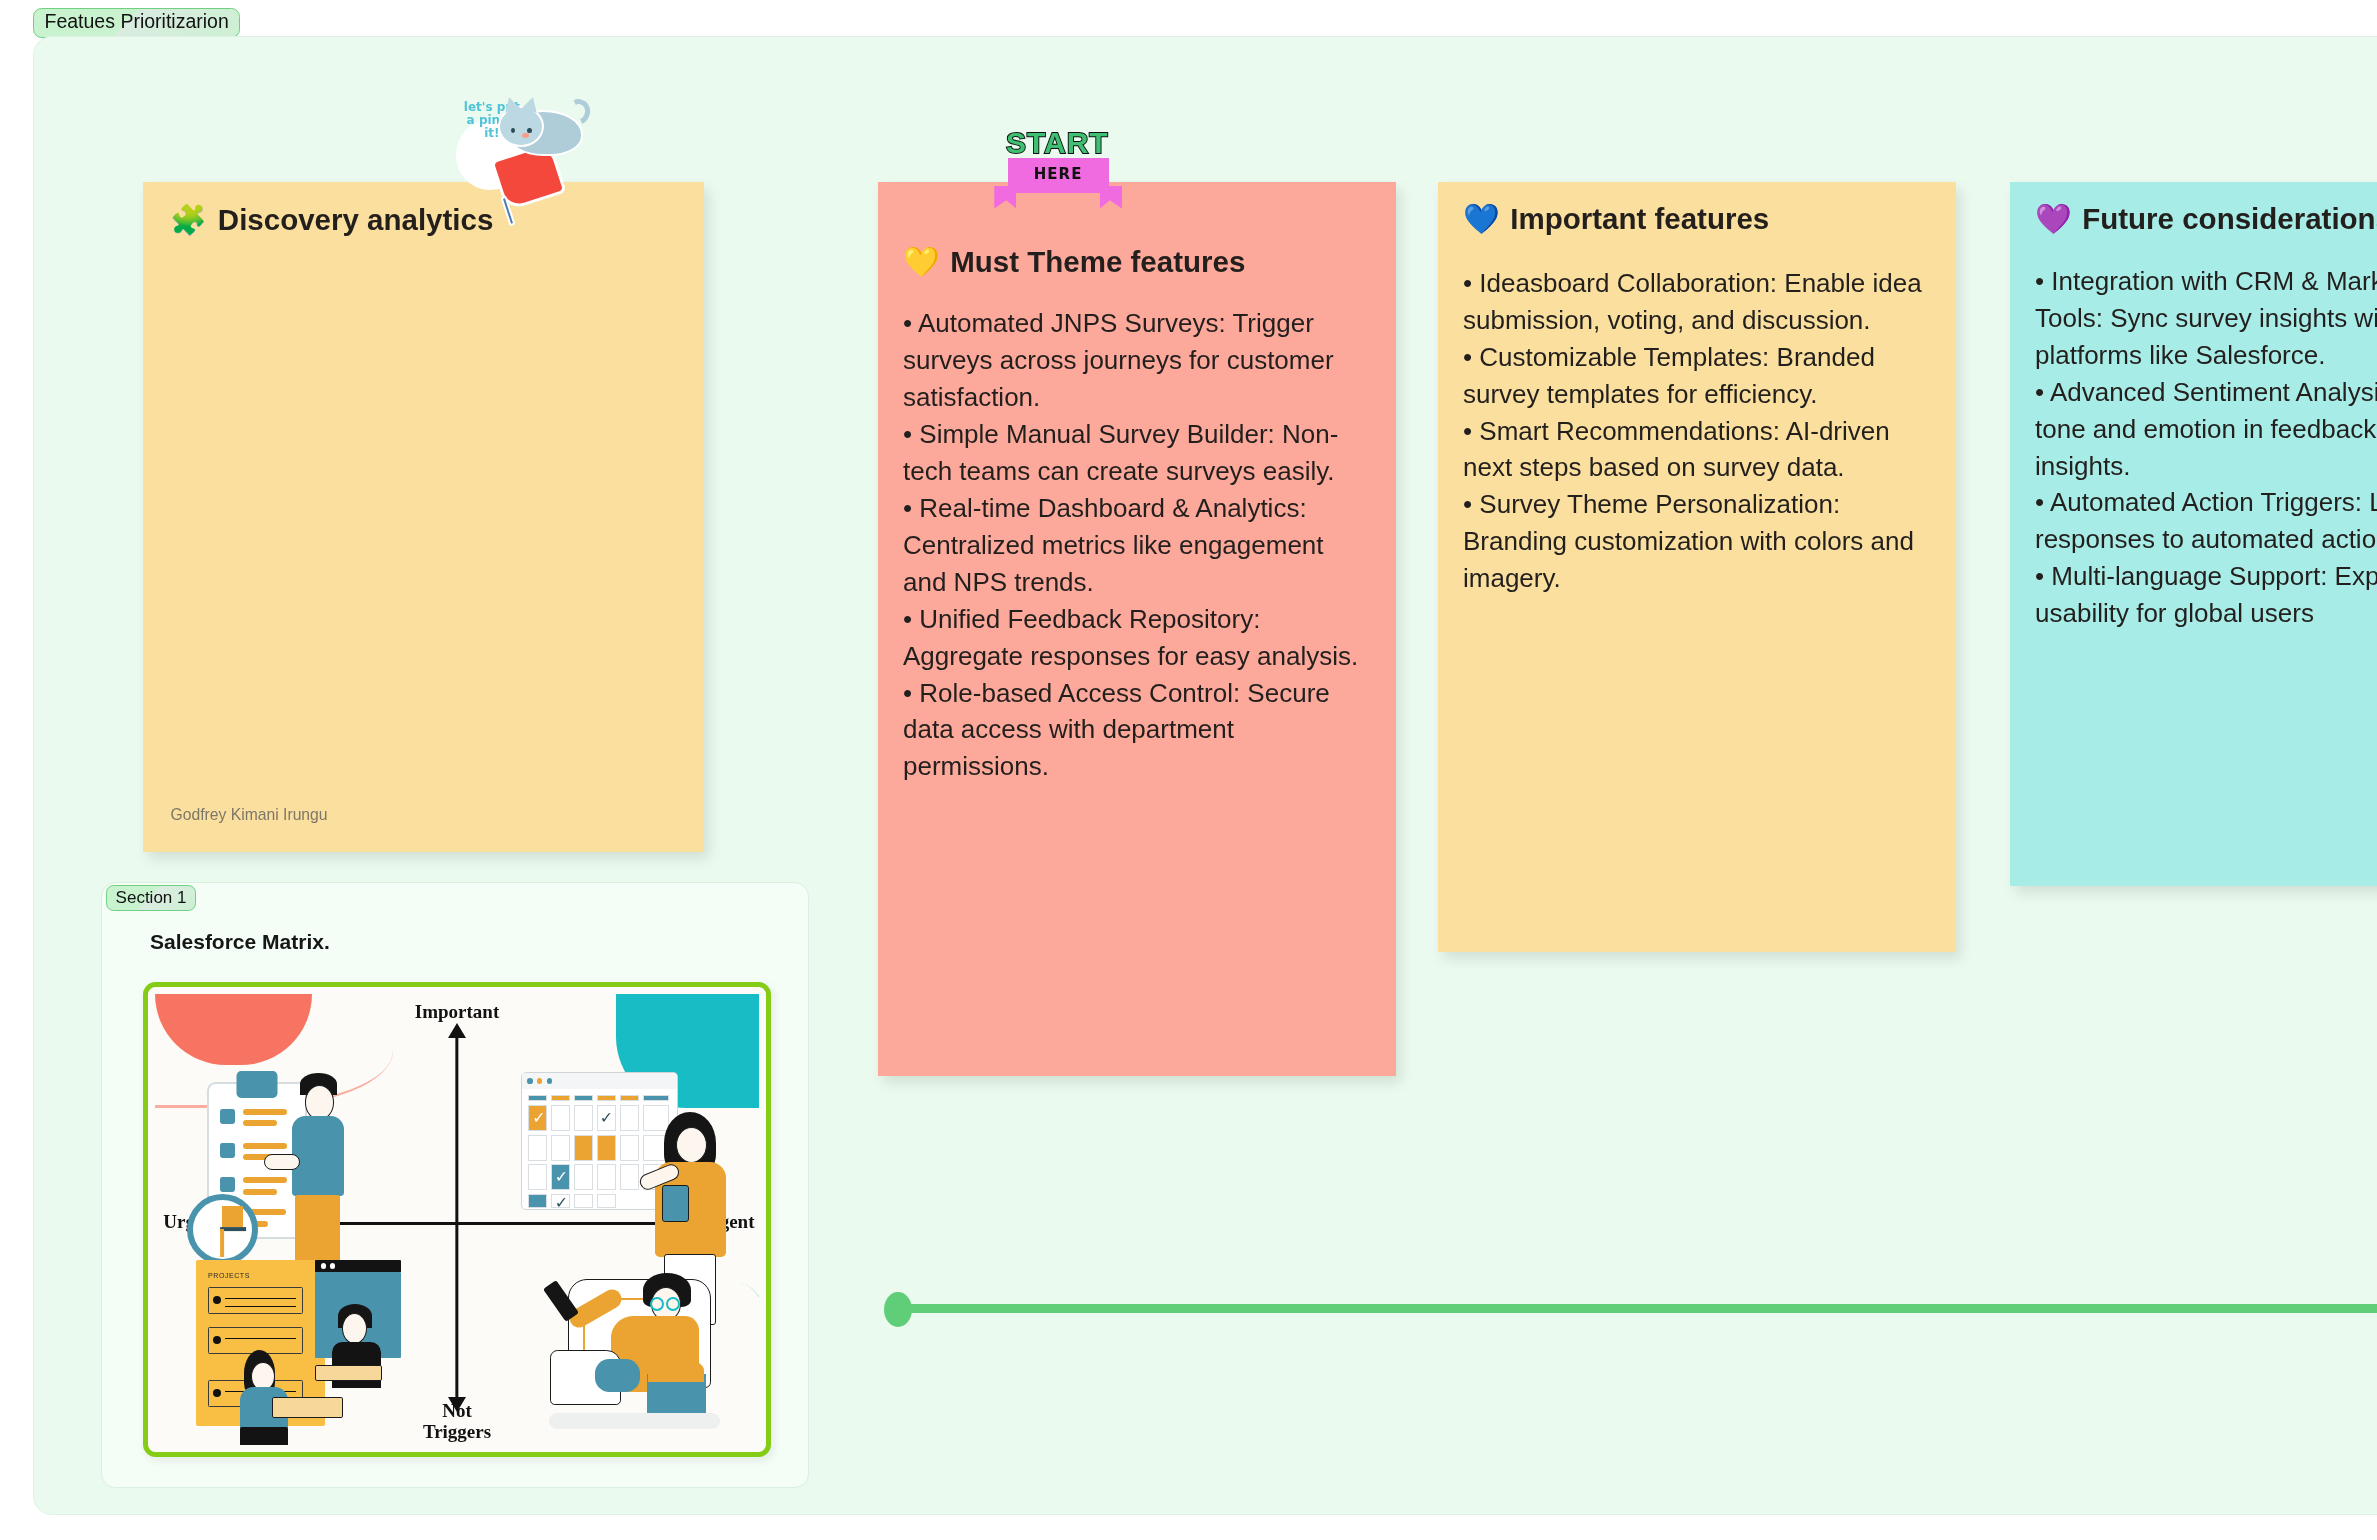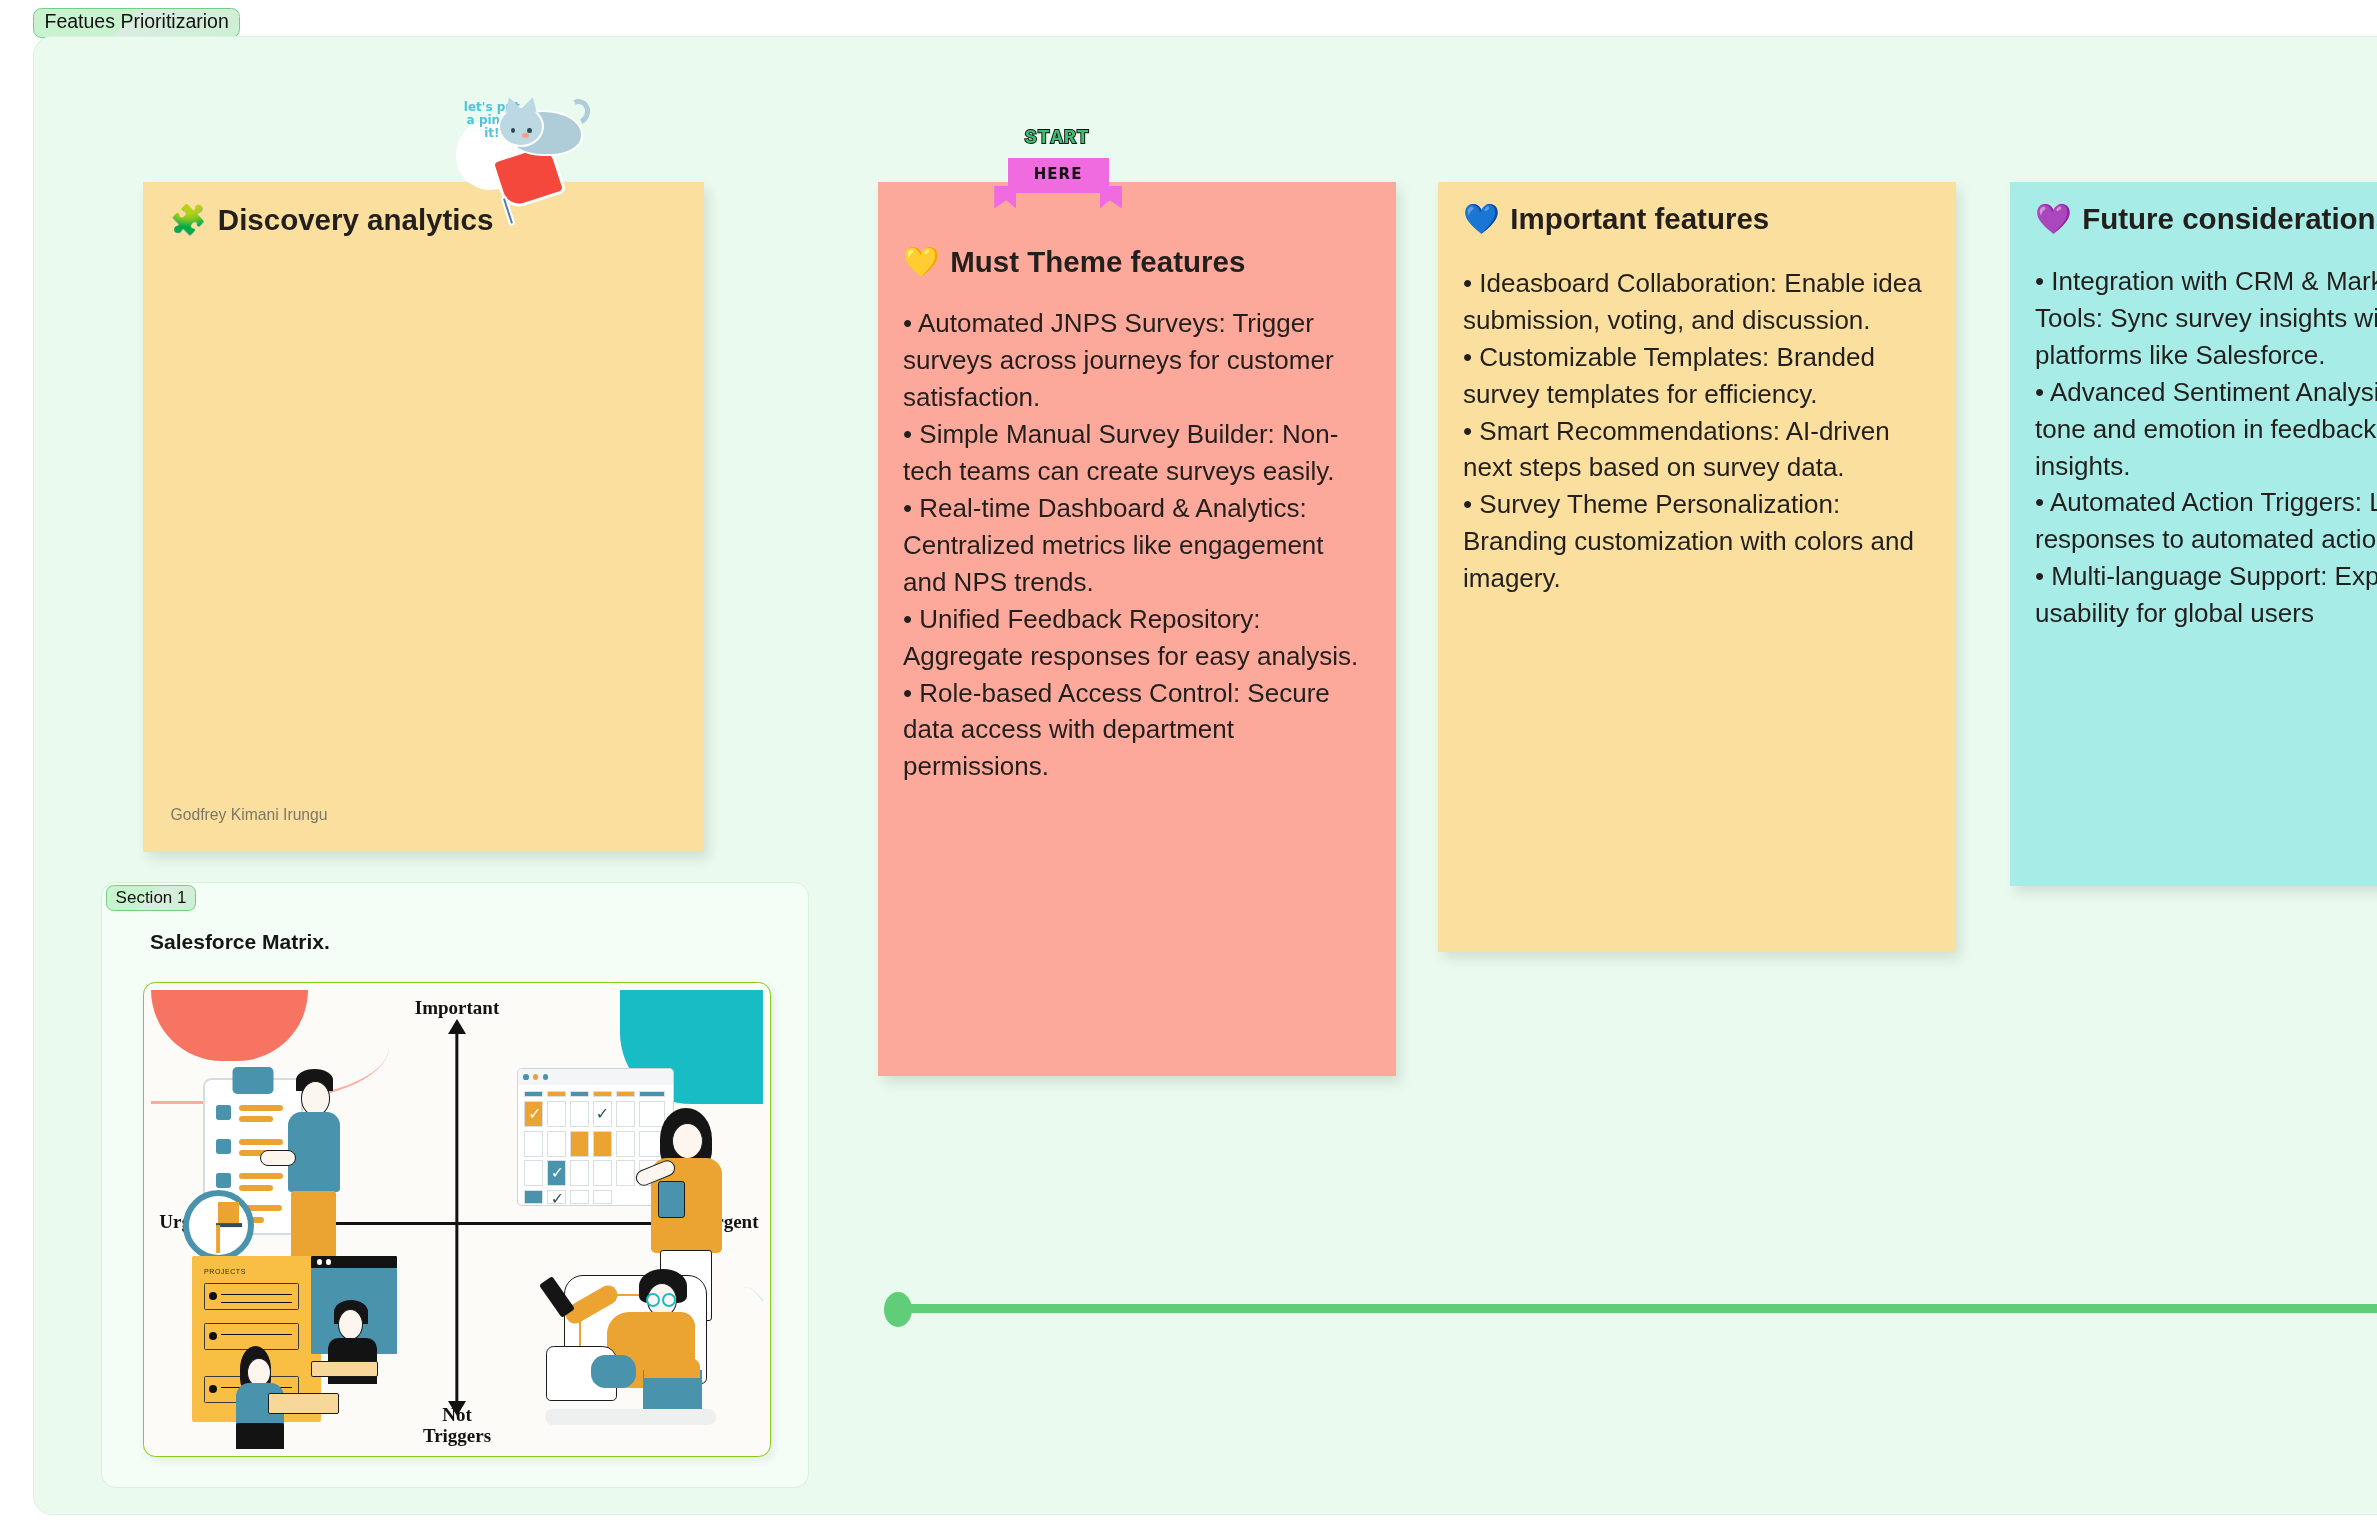--- a/index.html
+++ b/index.html
@@ -89,21 +89,21 @@
   }
   #section-title{
     position:absolute; left:150px; top:930px;
     font-size:21px; font-weight:bold; color:#161616;
   }
 
   
   #eisenhower{
     position:absolute; left:143px; top:982px;
     width:628px; height:475px;
-    background:#fdfbf8; border:1px solid #84cc16; border-radius:12.4px;
+    background:#fdfbf8; border:5px solid #84cc16; border-radius:12.4px;
     box-shadow:2.9px 3.8px 8.6px rgba(0,0,0,.07);
     overflow:hidden;
   }
   .ei-inner{ position:absolute; inset:6.7px; overflow:hidden; }
 
   
   .axis-v{ position:absolute; left:50%; top:33px; bottom:37px; width:3.3px; background:#121212; transform:translateX(-50%); }
   .axis-h{ position:absolute; top:50.5%; left:95px; right:90px; height:3.3px; background:#121212; }
   .arrow-up{ position:absolute; left:50%; top:29.5px; transform:translateX(-50%);
              width:0;height:0;border-left:9px solid transparent;border-right:9px solid transparent;border-bottom:15px solid #121212;}
@@ -180,22 +180,22 @@
             border:2.9px solid #fff;border-radius:50% 55% 45% 50%;}
   .cat-head{position:absolute;left:42px;top:16px;width:46px;height:41px;background:#bcd8e2;
             border:2.9px solid #fff;border-radius:50%;}
   .cat-ear{position:absolute;width:0;height:0;border-left:8px solid transparent;border-right:8px solid transparent;border-bottom:14.3px solid #bcd8e2;}
   .cat-tail{position:absolute;left:110px;top:8.6px;width:24px;height:26px;border:5.2px solid #aecdd8;
             border-left-color:transparent;border-bottom-color:transparent;border-radius:50%;transform:rotate(22deg);}
   .cat-eye{position:absolute;width:4.3px;height:5.2px;background:#2a4a56;border-radius:50%;top:20px;}
   .cat-nose{position:absolute;left:22px;top:25px;width:6.7px;height:4.8px;background:#f4a08e;border-radius:50% 50% 60% 60%;}
 
   .start-word{position:absolute;left:3.8px;top:0;width:109px;text-align:center;
-              font-size:20px;font-weight:bold;color:#3fbf72;line-height:1;
-              font-family:Liberation Mono, monospace;letter-spacing:1px;
+              font-size:30px;font-weight:bold;color:#3fbf72;line-height:1;
+              font-family:Liberation Sans, sans-serif;letter-spacing:1px;
               -webkit-text-stroke:1.9px #111; paint-order:stroke fill;}
   .start-banner{position:absolute;left:8.6px;top:30px;width:101px;height:35px;background:#f06ae0;}
   .start-banner::before,.start-banner::after{content:"";position:absolute;top:27.6px;width:22px;height:23px;background:#f06ae0;}
   .start-banner::before{left:-13.3px;clip-path:polygon(0 0,100% 0,100% 100%,55% 64%,0 100%);}
   .start-banner::after{right:-13.3px;clip-path:polygon(0 0,100% 0,100% 100%,45% 64%,0 100%);}
   .start-here{position:absolute;left:8.6px;top:37px;width:101px;text-align:center;
               font-size:15px;font-weight:bold;color:#111;font-family:"DejaVu Sans",sans-serif;letter-spacing:1px;}
   .start-halo{position:absolute;left:-2.9px;top:-4.8px;width:119px;height:90px;background:#fff;border-radius:46% 46% 42% 42%;z-index:-1;}
 </style>
 </head>

